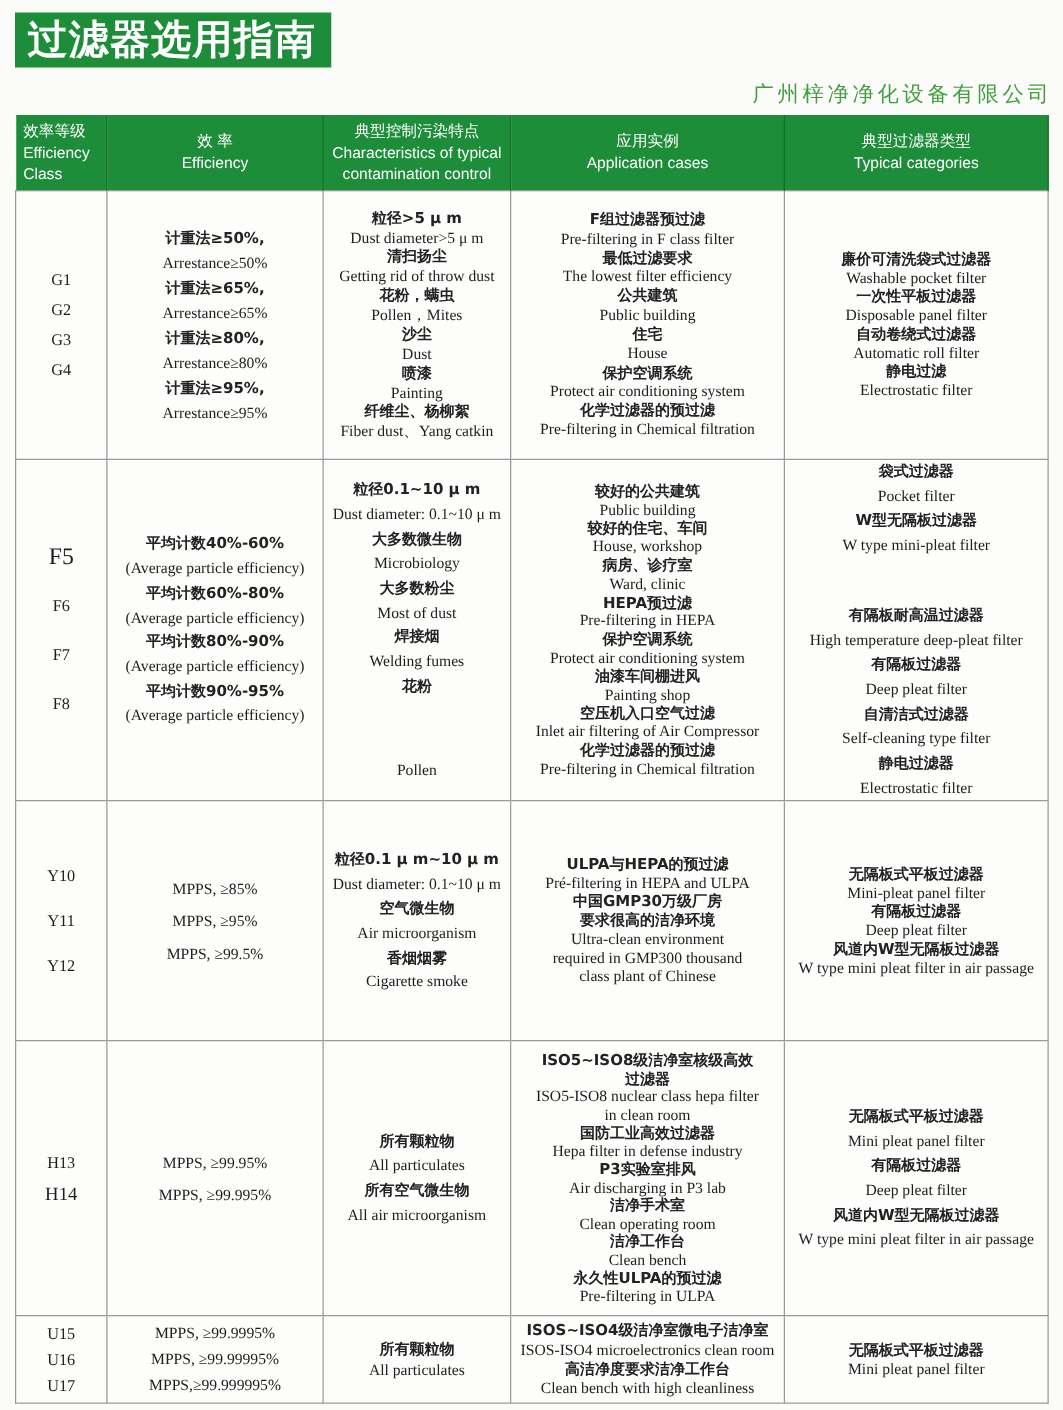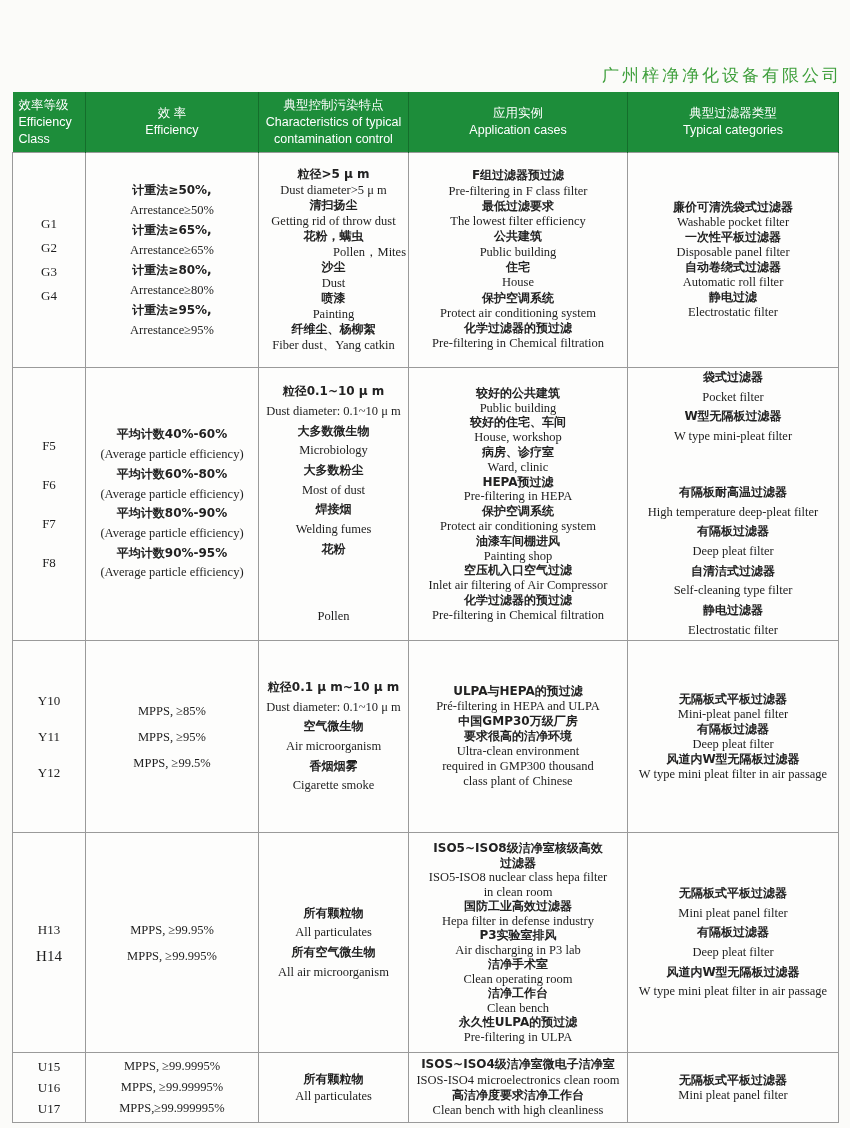--- a/index.html
+++ b/index.html
@@ -42,20 +42,21 @@
     border: 1px solid #9a9a9a; text-align: center; vertical-align: middle;
     font-size: 12.5px; line-height: 15px; padding: 0 2px; background: #fdfdfc;
   }
   .cn { font-family: "DejaVu Sans", sans-serif; font-size: 12px; font-weight: bold; color: #222; }
   .line { display: block; white-space: nowrap; }
 </style>
 </head>
 <body>
 
 <div class="title-bar">
+  <div class="title-cn">过滤器选用指南</div>
 </div>
 <div class="company">广州梓净净化设备有限公司</div>
 
 <table class="guide">
   <colgroup>
     <col style="width:73px">
       <col style="width:173px">
       <col style="width:150px">
       <col style="width:219px">
       <col style="width:211px">
@@ -103,21 +104,21 @@
           <span class="line" style="line-height: 20px;">Arrestance≥80%</span>
           <span class="line cn" style="line-height: 20px;">计重法≥95%,</span>
           <span class="line" style="line-height: 20px;">Arrestance≥95%</span>
         </td>
         <td>
           <span class="line cn" style="line-height: 15.5px;">粒径&gt;5 μ m</span>
           <span class="line" style="line-height: 15.5px;">Dust diameter&gt;5 μ m</span>
           <span class="line cn" style="line-height: 15.5px;">清扫扬尘</span>
           <span class="line" style="line-height: 15.5px;">Getting rid of throw dust</span>
           <span class="line cn" style="line-height: 15.5px;">花粉，螨虫</span>
-          <span class="line" style="line-height: 15.5px; text-align: right;">Pollen，Mites</span>
+          <span class="line" style="line-height: 15.5px;">Pollen，Mites</span>
           <span class="line cn" style="line-height: 15.5px;">沙尘</span>
           <span class="line" style="line-height: 15.5px;">Dust</span>
           <span class="line cn" style="line-height: 15.5px;">喷漆</span>
           <span class="line" style="line-height: 15.5px;">Painting</span>
           <span class="line cn" style="line-height: 15.5px;">纤维尘、杨柳絮</span>
           <span class="line" style="line-height: 15.5px;">Fiber dust、Yang catkin</span>
         </td>
         <td>
           <span class="line cn" style="line-height: 15.3px;">F组过滤器预过滤</span>
           <span class="line" style="line-height: 15.3px;">Pre-filtering in F class filter</span>
@@ -138,21 +139,21 @@
           <span class="line cn" style="line-height: 15px;">一次性平板过滤器</span>
           <span class="line" style="line-height: 15px;">Disposable panel filter</span>
           <span class="line cn" style="line-height: 15px;">自动卷绕式过滤器</span>
           <span class="line" style="line-height: 15px;">Automatic roll filter</span>
           <span class="line cn" style="line-height: 15px;">静电过滤</span>
           <span class="line" style="line-height: 15px;">Electrostatic filter</span>
         </td>
       </tr>
       <tr style="height: 261px;">
         <td>
-          <span class="line" style="line-height: 39px; font-size: 13px;">F5</span>
+          <span class="line" style="line-height: 39px; font-size: 19px;">F5</span>
           <span class="line" style="line-height: 39px; font-size: 13px;">F6</span>
           <span class="line" style="line-height: 39px; font-size: 13px;">F7</span>
           <span class="line" style="line-height: 39px; font-size: 13px;">F8</span>
         </td>
         <td>
           <span class="line cn" style="line-height: 19.7px;">平均计数40%-60%</span>
           <span class="line" style="line-height: 19.7px;">(Average particle efficiency)</span>
           <span class="line cn" style="line-height: 19.7px;">平均计数60%-80%</span>
           <span class="line" style="line-height: 19.7px;">(Average particle efficiency)</span>
           <span class="line cn" style="line-height: 19.7px;">平均计数80%-90%</span>

